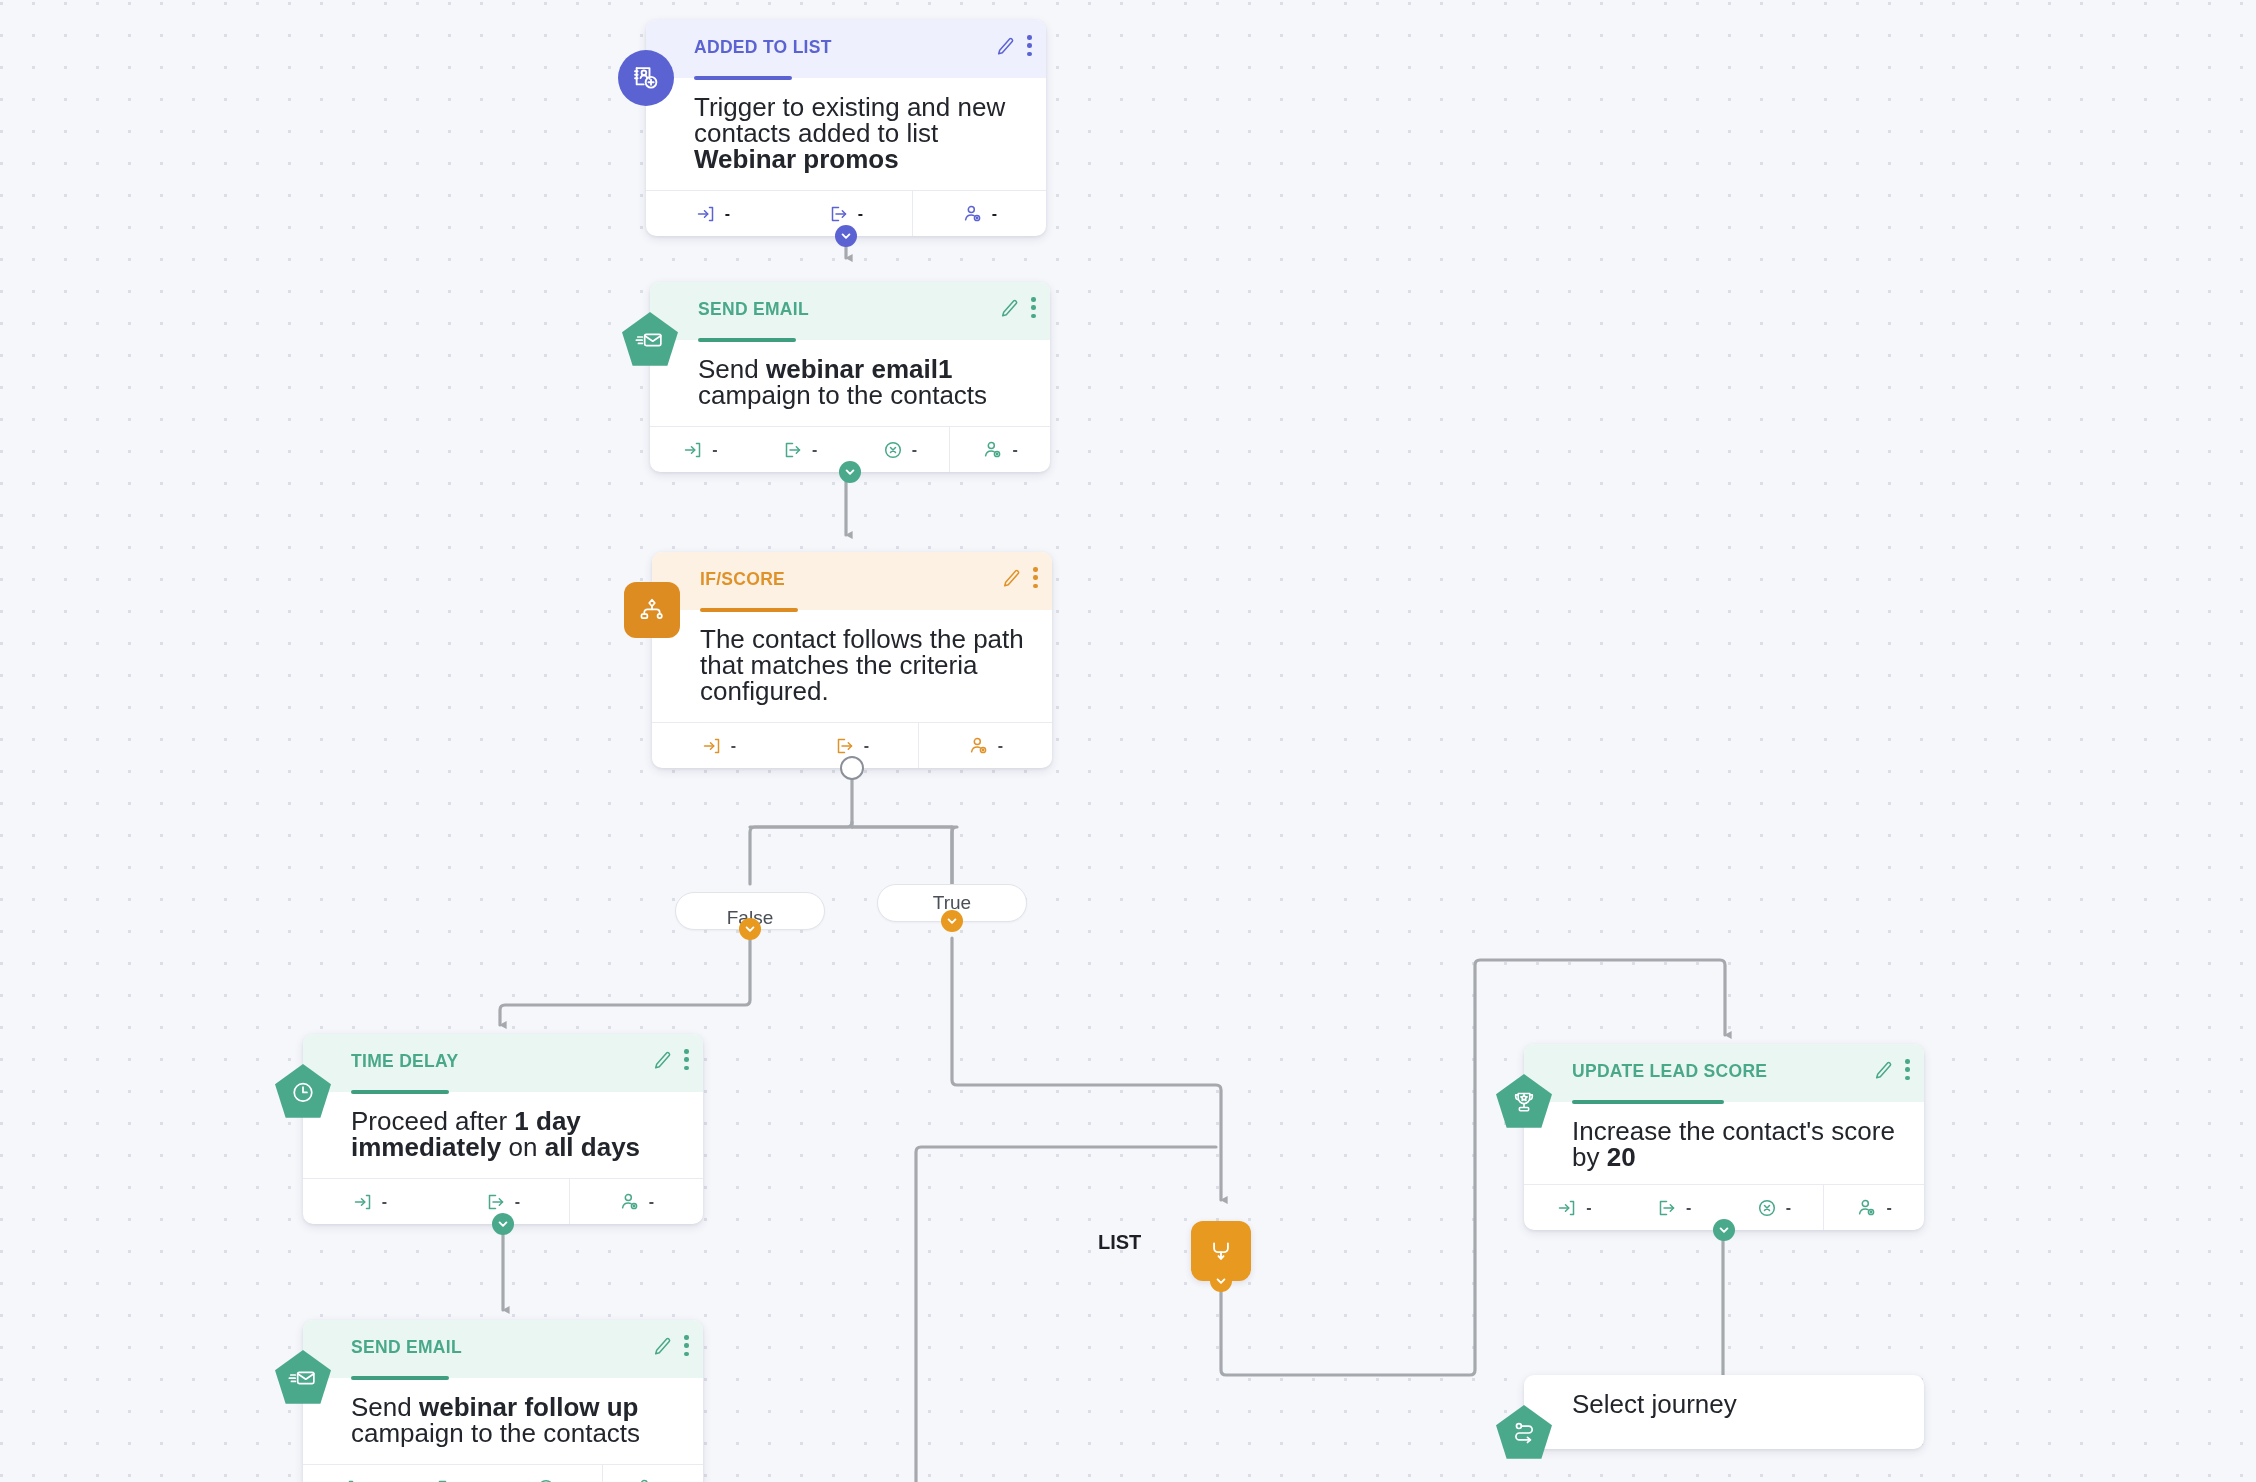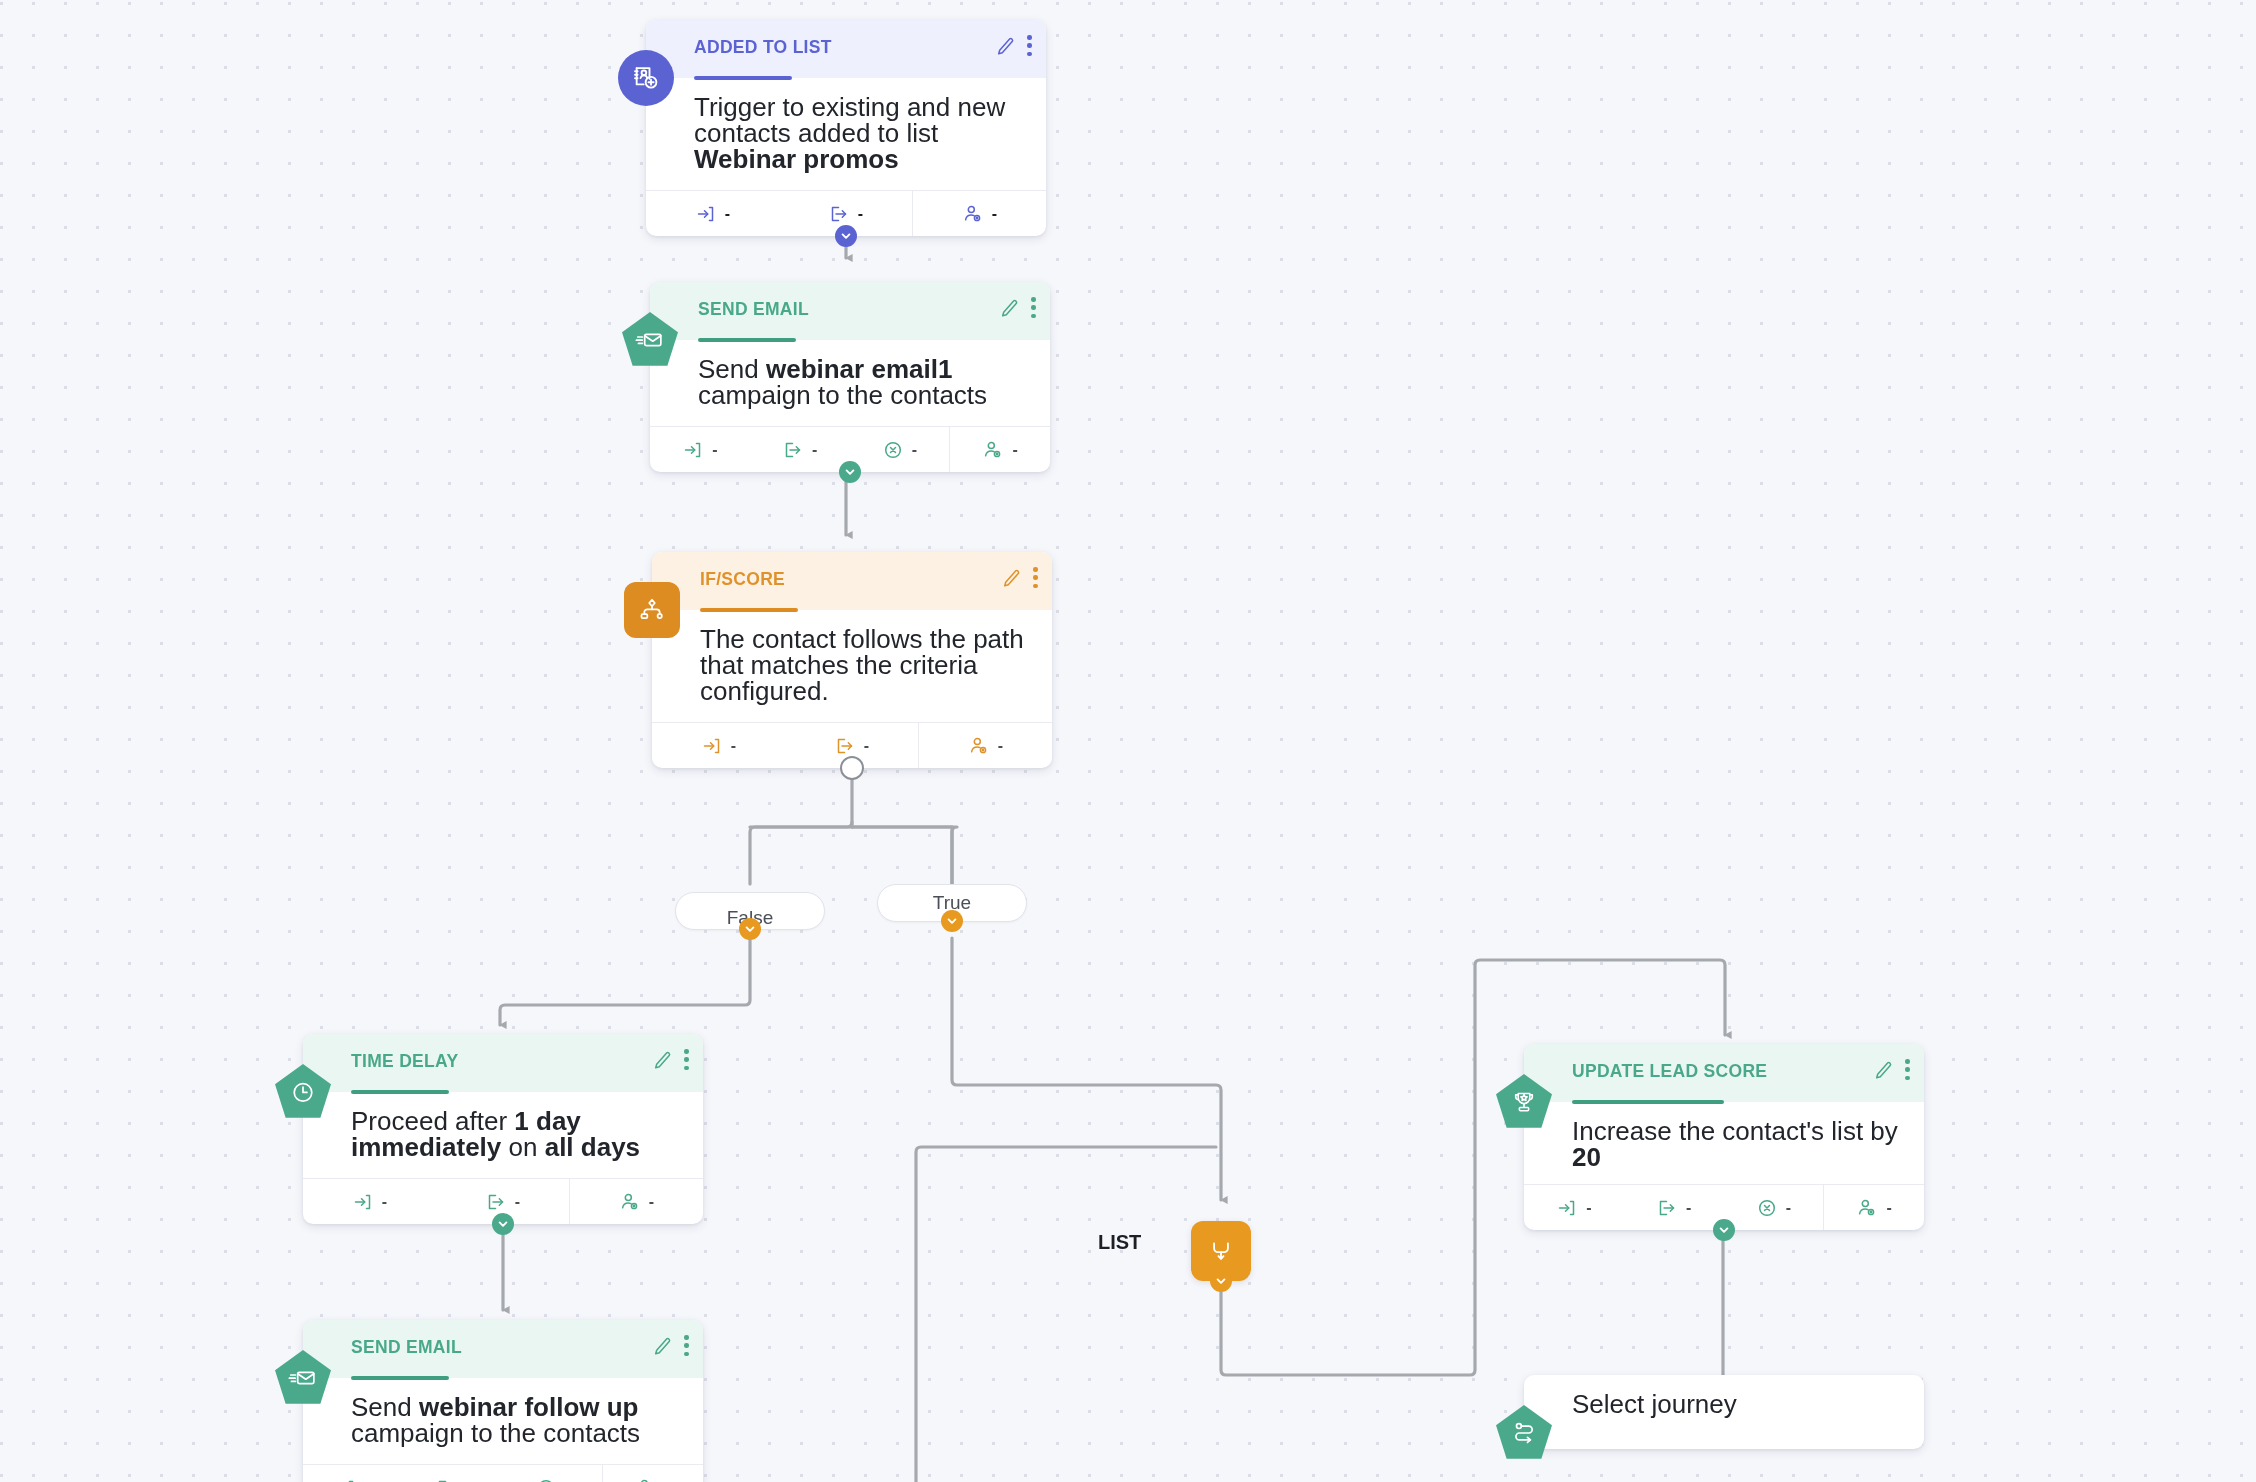--- a/index.html
+++ b/index.html
@@ -556,21 +556,21 @@
             </svg>
         </span>
         <span class="ic-kebab">
             <i></i>
             <i></i>
             <i></i>
           </span>
       </div>
     </div>
     <div class="node-body" style="min-height:46px; padding-bottom:14px;">
-      <span>Increase the contact's list by </span><b>20</b>
+      <span>Increase the contact's score by </span><b>20</b>
     </div>
     <div class="node-foot">
       <div class="stat">
         <svg width="22" height="22" viewBox="0 0 22 22" fill="none" stroke="#49a88a" stroke-width="1.5" stroke-linecap="round" stroke-linejoin="round">
             <path d="M14.5 4.5h3v13h-3"></path>
             <path d="M3.5 11h9"></path>
             <path d="M9.5 7.8 12.8 11 9.5 14.2"></path>
           </svg>
         <span>-</span>
       </div>

